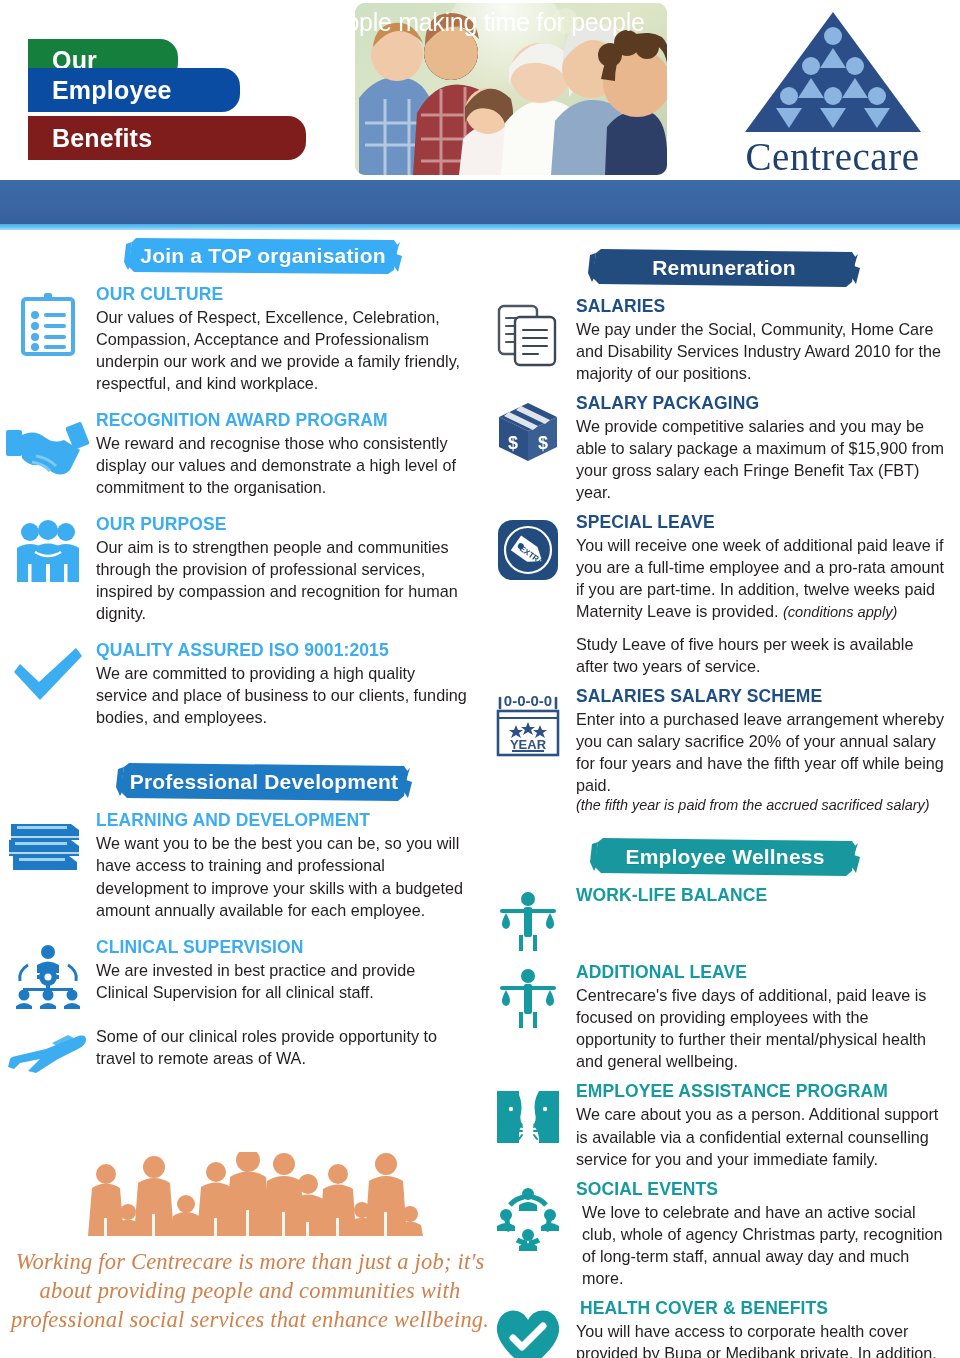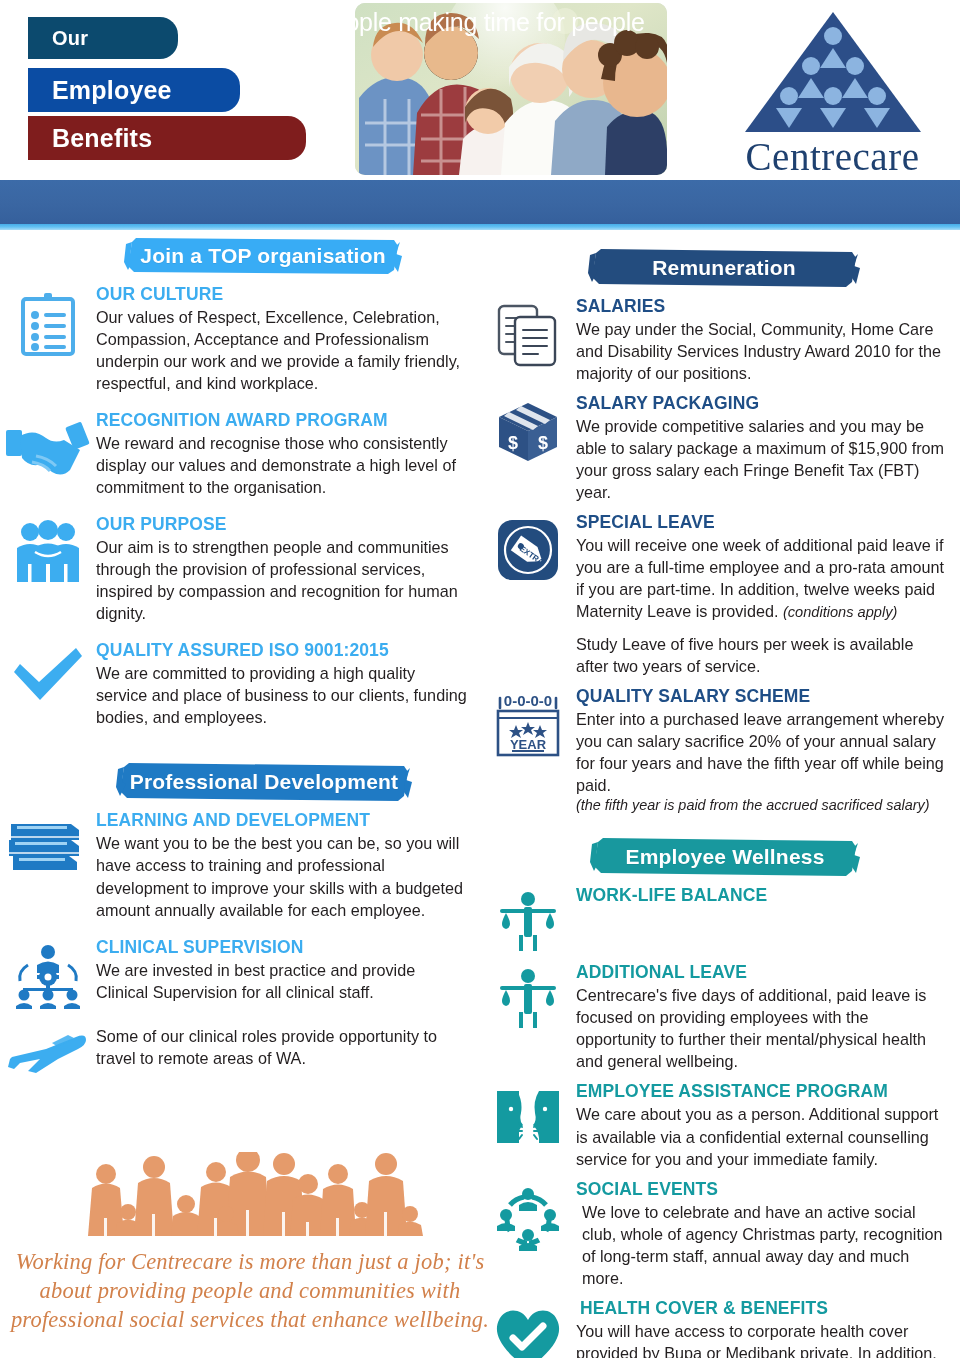--- a/index.html
+++ b/index.html
@@ -13,21 +13,21 @@
   }
 
   
   .header{position:absolute;left:0;top:0;width:960px;height:178px;}
   .title-bar{
     position:absolute;left:28px;color:#ffffff;
     font-weight:bold;display:flex;align-items:center;
     padding-left:24px;box-sizing:border-box;
     letter-spacing:.2px;
   }
-  .tb1{top:17px;width:150px;height:42px;background:#0c4a6e;border-radius:0 18px 18px 0;font-size:20px;}
+  .tb1{top:39px;width:150px;height:42px;background:#15803d;border-radius:0 18px 18px 0;font-size:25px;}
   .tb2{top:68px;width:212px;height:44px;background:#0B4CA3;border-radius:0 18px 18px 0;font-size:25px;}
   .tb3{top:116px;width:278px;height:44px;background:#7f1d1d;border-radius:0 18px 18px 0;font-size:25px;}
 
   .hero-photo{
     position:absolute;left:355px;top:3px;width:312px;height:172px;
     border-radius:10px;overflow:hidden;background:#cfd8cb;
   }
   .hero-photo svg{display:block;width:100%;height:100%;}
 
   .logo-wrap{position:absolute;left:715px;top:8px;width:235px;height:170px;}
@@ -497,21 +497,21 @@
         <g fill="#2D5185">
           <polygon points="24,33 26,38 31,38 27,41 29,46 24,43 19,46 21,41 17,38 22,38"></polygon>
           <polygon points="36,30 38,35 43,35 39,38 41,43 36,40 31,43 33,38 29,35 34,35"></polygon>
           <polygon points="48,33 50,38 55,38 51,41 53,46 48,43 43,46 45,41 41,38 46,38"></polygon>
         </g>
         <text x="36" y="57" font-family="Liberation Sans, sans-serif" font-size="13" font-weight="bold" fill="#2D5185" text-anchor="middle">YEAR</text>
         <path d="M20 59 h32" stroke="#2D5185" stroke-width="2"></path>
       </svg>
     </div>
     <div class="txt-cell">
-      <p class="h-navy">QUALITY SALARY SCHEME</p>
+      <p class="h-navy">SALARIES SALARY SCHEME</p>
       <p class="body-txt">Enter into a purchased leave arrangement whereby you can salary sacrifice 20% of your annual salary for four years and have the fifth year off while being paid.</p>
       <p class="note-blk">(the fifth year is paid from the accrued sacrificed salary)</p>
     </div>
   </div>
 
   <div style="height:24px"></div>
 
   <div class="banner b-well">
     <svg class="brush" viewBox="0 0 270 40" preserveAspectRatio="none">
       <path d="M8,5 L13,1 L262,4 L266,10 L262,34 L256,39 L11,36 L4,29 Z" fill="#18989E"></path>

